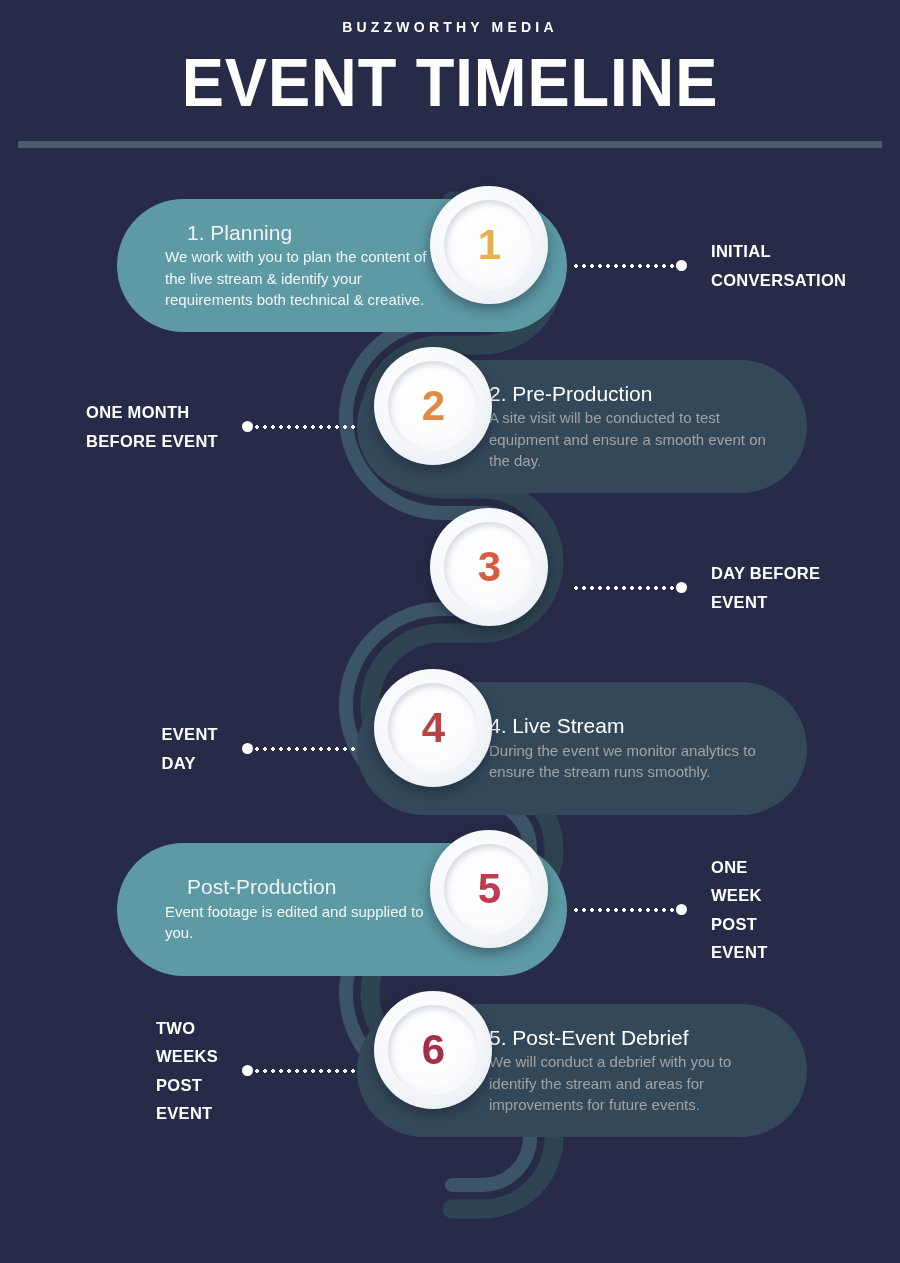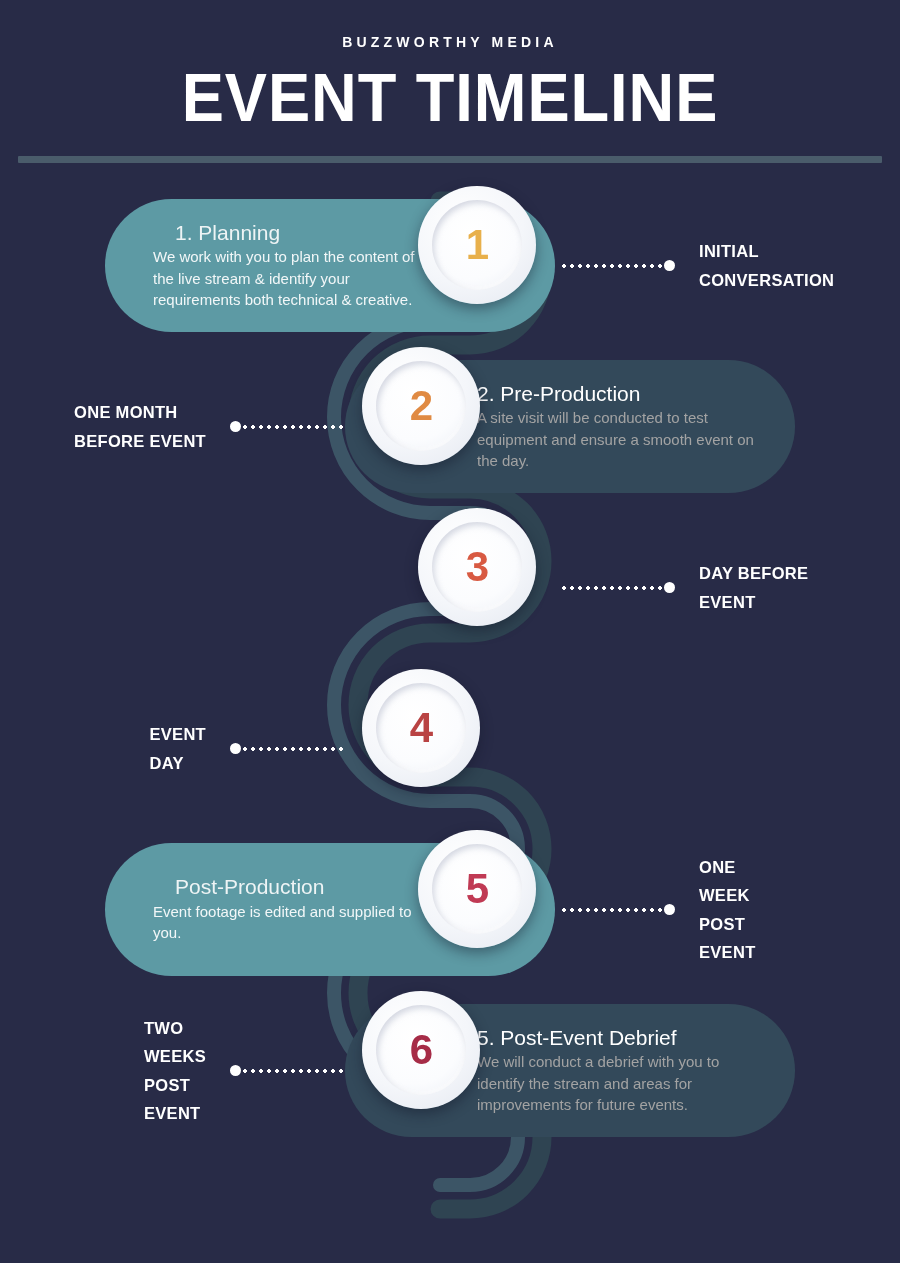--- a/index.html
+++ b/index.html
@@ -7,21 +7,21 @@
   body {
     width: 900px;
     height: 1263px;
     background: #282b47;
     font-family: "Liberation Sans", sans-serif;
     overflow: hidden;
     position: relative;
   }
 
   
-  .header { padding-top: 34px; text-align: center; position: relative; z-index: 5; }
+  .header { padding-top: 19px; text-align: center; position: relative; z-index: 5; }
 
   .brand {
     font-size: 14px;
     font-weight: bold;
     letter-spacing: 4.2px;
     color: #ffffff;
     text-transform: uppercase;
   }
 
   .title {
@@ -39,21 +39,21 @@
     margin: 26px auto 0;
     width: 864px;
     height: 7px;
     background: #4a5c6b;
     border-radius: 1px;
   }
 
   
   .timeline {
     position: absolute;
-    top: 185px; left: 0;
+    top: 185px; left: 12px;
     width: 744px;
     height: 1078px;
   }
 
   .track-svg {
     position: absolute;
     top: 0; left: 0;
     width: 900px; height: 1078px;
     z-index: 1;
   }
@@ -255,20 +255,26 @@
         <div class="dots"></div>
         <div class="enddot"></div>
         <div class="side-label">
           <div>DAY BEFORE</div>
           <div>EVENT</div>
         </div>
       </div>
     </div>
 
     <div class="row">
+      <div class="card right">
+        <div class="card-body">
+          <div class="card-title">4. Live Stream</div>
+          <div class="card-desc">During the event we monitor analytics to ensure the stream runs smoothly.</div>
+        </div>
+      </div>
       <div class="medallion right-pos">
         <span style="color:#b94343">4</span>
       </div>
       <div class="side left-side">
         <div class="side-label">
           <div>EVENT</div>
           <div>DAY</div>
         </div>
         <div class="enddot"></div>
         <div class="dots"></div>

